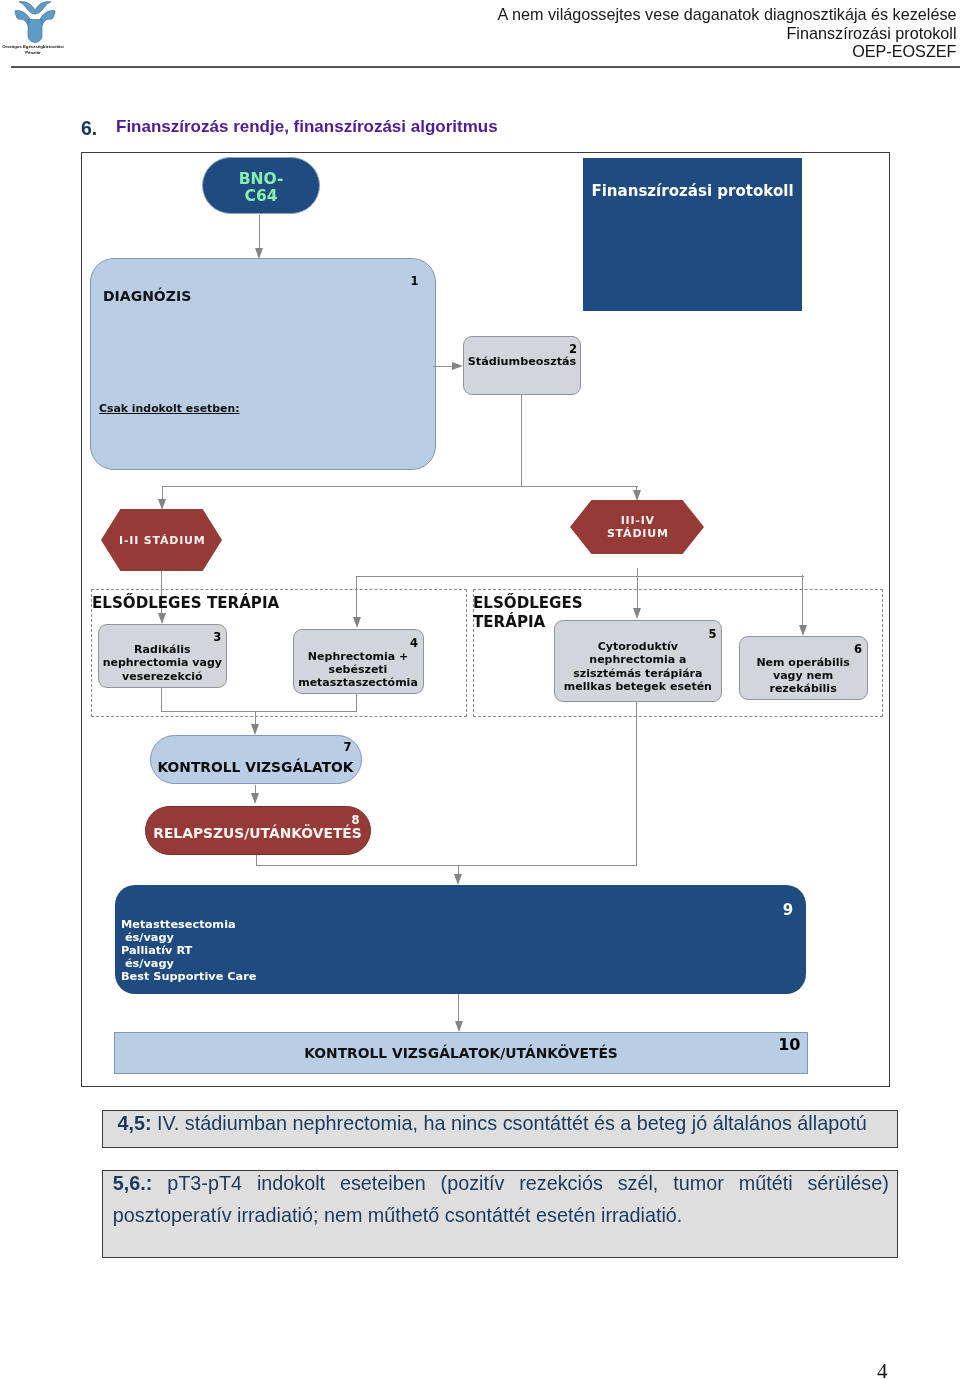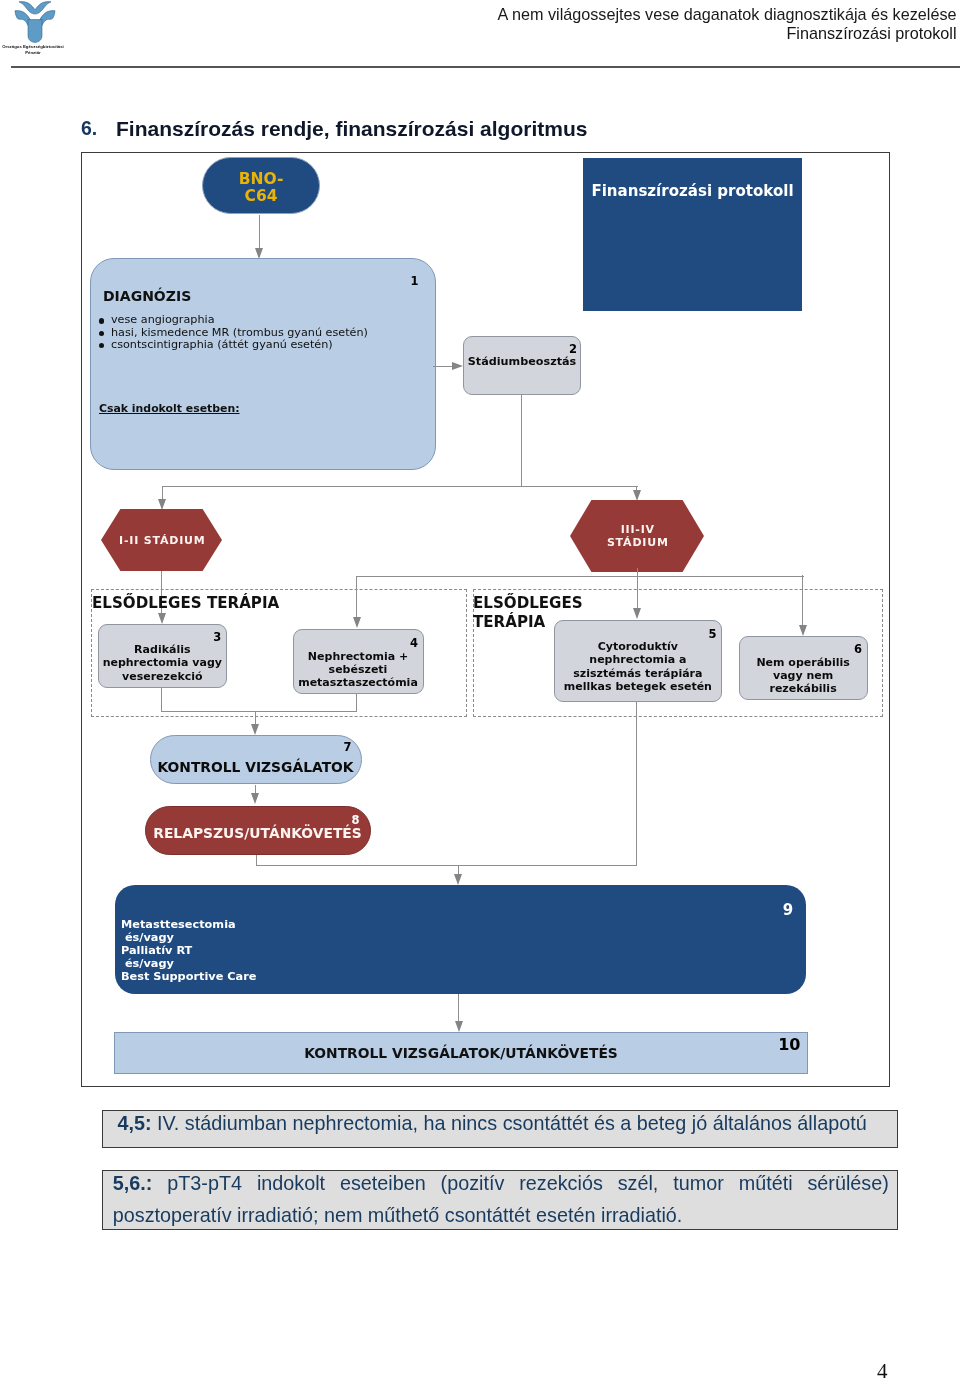--- a/index.html
+++ b/index.html
@@ -9,34 +9,34 @@
   
   #logo{left:14px;top:0px;width:42px;height:48px;}
   #logo-cap{left:-7px;top:43.5px;width:80px;text-align:center;
             font-size:4.3px;color:#111;line-height:6.5px;font-weight:bold;font-family:"Liberation Sans",sans-serif;}
   #hdr-text{right:3.5px;top:5.3px;text-align:right;font-size:16.2px;color:#1a1a1a;line-height:18.5px;}
   #hdr-text .l2{color:#151515;}
   #hdr-rule{left:11px;top:66px;width:949px;height:0;border-top:2.2px solid #555;}
 
   
   #sec-num{left:81px;top:117px;font-size:19.5px;font-weight:bold;color:#17365d;}
-  #sec-title{left:116px;top:117px;font-size:21px;font-weight:bold;color:#0f172a;white-space:nowrap;}
+  #sec-title{left:116px;top:117px;font-size:17px;font-weight:bold;color:#4c1d95;white-space:nowrap;}
 
   
   #chart{left:81px;top:152px;width:809px;height:935px;border:1.3px solid #3b3b3b;box-sizing:border-box;}
 
   
   .shape{position:absolute;box-sizing:border-box;}
   .num{position:absolute;font-weight:bold;font-size:11.5px;color:#000;font-family:"DejaVu Sans",sans-serif;}
 
   .pill{border-radius:999px;display:flex;align-items:center;justify-content:center;
         text-align:center;font-weight:bold;box-sizing:border-box;}
   .rr{border-radius:9px;display:flex;align-items:center;justify-content:center;
         text-align:center;font-weight:bold;box-sizing:border-box;}
-  .navy{background:#1f4b80;border:1px solid #8fa4bc;color:#eab308;}
+  .navy{background:#1f4b80;border:1px solid #8fa4bc;color:#86efac;}
   .ltblue{background:#b9cde4;border:1px solid #8098b7;color:#0b0b0b;}
   .red{background:#953a36;border:1px solid #7a2f2c;color:#fdf4f2;}
   .gray{background:#d2d6dc;border:1px solid #9096a0;color:#0b0b0b;}
 
   .dashedbox{position:absolute;border:1px dashed #8a8a8a;box-sizing:border-box;}
   .vline{position:absolute;background:#8e8e8e;width:1.1px;}
   .hline{position:absolute;background:#8e8e8e;height:1.1px;}
   .arrow{position:absolute;width:0;height:0;border-left:4.2px solid transparent;
          border-right:4.2px solid transparent;border-top:11px solid #848484;}
 
@@ -61,21 +61,21 @@
   .dg-sub{position:absolute;left:8px;top:142.5px;font-weight:bold;font-size:10.9px;
           text-decoration:underline;}
   #diagbox .dg-list:nth-of-type(2){position:absolute;left:8px;top:160.4px;line-height:12.7px;}
 
   #stagingbox{left:463px;top:336px;width:118px;height:59px;font-size:11.2px;padding-bottom:9px;}
 
   .hex{display:flex;align-items:center;justify-content:center;text-align:center;
        font-weight:bold;color:#fdf3f1;background:#953a36;
        clip-path:polygon(0% 50%, 16% 0%, 84% 0%, 100% 50%, 84% 100%, 16% 100%);}
   #hexL{left:101px;top:509px;width:121px;height:62px;font-size:11px;letter-spacing:.8px;padding-left:1.6px;}
-  #hexR{left:570px;top:500px;width:134px;height:72px;font-size:11px;letter-spacing:.8px;line-height:13px;padding-left:1.6px;}
+  #hexR{left:570px;top:500px;width:134px;height:54px;font-size:11px;letter-spacing:.8px;line-height:13px;padding-left:1.6px;}
 
   #dashL{left:91.3px;top:589.3px;width:376.1px;height:128.1px;}
   #dashR{left:473.2px;top:589.3px;width:409.8px;height:128.1px;}
   #ptl{left:92px;top:593.5px;font-weight:bold;font-size:15.1px;color:#111;}
   #ptr{left:473px;top:593.5px;font-weight:bold;font-size:15.1px;color:#111;line-height:19.5px;}
 
   #box3{left:97.8px;top:623.6px;width:129px;height:64px;font-size:11px;line-height:13.2px;padding-top:15px;}
   #box4{left:292.5px;top:629.2px;width:131px;height:64.6px;font-size:11px;line-height:13.2px;padding-top:16px;}
   #box5{left:553.9px;top:620px;width:168px;height:82px;font-size:11px;line-height:13.2px;padding-top:11px;}
   #box6{left:738.6px;top:635.9px;width:129px;height:64px;font-size:11px;line-height:13.2px;padding-top:16px;}
@@ -93,21 +93,21 @@
          display:flex;align-items:center;justify-content:center;
          font-family:"DejaVu Sans",sans-serif;}
 
   .arrow-r{border-left:11px solid #848484;border-top:4.2px solid transparent;
            border-bottom:4.2px solid transparent;border-right:0;}
 
   
   .txtbox{position:absolute;background:#dedede;border:1.4px solid #3a3a3a;box-sizing:border-box;
           color:#173a5e;font-size:19.8px;line-height:31.3px;font-family:"Liberation Sans",sans-serif;}
   #note1{left:102.4px;top:1109.6px;width:795.4px;height:38.7px;padding:0px 0 0 14px;}
-  #note2{left:102.4px;top:1170px;width:795.4px;height:60px;padding:0px 8px 0 9.4px;text-align:justify;}
+  #note2{left:102.4px;top:1170px;width:795.4px;height:88px;padding:0px 8px 0 9.4px;text-align:justify;}
   .txtbox > .inner{display:block;position:relative;top:-2.6px;}
   #pagenum{left:877px;top:1359px;font-size:21px;color:#111;font-family:"Liberation Serif",serif;}
 </style>
 </head>
 <body>
 
 <svg class="abs" id="logo" viewBox="0 0 42 48">
   <g fill="#5e9bc6" stroke="#2c5f86" stroke-width="0.55" stroke-linejoin="round">
     <path d="M5.0 1.9 C9.0 1.1 13.1 1.9 16.1 4.3 C18.0 5.9 19.6 7.8 21.0 9.8 C22.4 7.8 24.0 5.9 25.9 4.3 C28.9 1.9 33.0 1.1 37.0 1.9 C34.6 2.8 32.6 4.3 31.0 6.4 C29.1 8.8 27.5 11.1 25.3 12.6 C23.9 13.6 22.5 14.0 21.0 14.0 C19.5 14.0 18.1 13.6 16.7 12.6 C14.5 11.1 12.9 8.8 11.0 6.4 C9.4 4.3 7.4 2.8 5.0 1.9 Z"></path>
     <path d="M1.0 10.8 C4.6 10.2 8.5 11.0 11.2 13.3 C13.4 15.1 15.1 17.4 16.4 19.9 C17.1 21.2 17.6 22.3 17.9 23.3 L13.9 25.6 C13.3 23.6 12.3 21.9 10.8 20.7 C9.4 19.6 7.6 19.2 6.0 19.3 C4.7 19.4 3.6 18.8 2.7 17.4 C1.7 15.5 1.1 13.2 1.0 10.8 Z"></path>
@@ -115,20 +115,21 @@
     <path d="M14.0 19.6 L28.0 19.6 L28.0 35.6 C28.0 39.8 24.9 42.4 21 42.4 C17.1 42.4 14.0 39.8 14.0 35.6 Z"></path>
   </g>
 </svg>
 <div class="abs" id="logo-cap">
   <div>Országos Egészségbiztosítási</div>
   <div>Pénztár</div>
 </div>
 <div class="abs" id="hdr-text">
   <div>A nem világossejtes vese daganatok diagnosztikája és kezelése</div>
   <div class="l2">Finanszírozási protokoll</div>
+  <div class="l2">OEP-EOSZEF</div>
 </div>
 <div class="abs" id="hdr-rule"></div>
 
 <div class="abs" id="sec-num">6.</div>
 <div class="abs" id="sec-title">Finanszírozás rendje, finanszírozási algoritmus</div>
 
 <div class="abs" id="chart"></div>
 
 <div class="shape pill navy" id="bno">
   <div>
@@ -141,25 +142,20 @@
   <div class="tb-h">Finanszírozási protokoll</div>
 </div>
 
 <div class="vline" style="left:259px;top:214.6px;height:34px"></div>
 <div class="arrow" style="left:255.3px;top:247.6px"></div>
 
 <div class="shape" id="diagbox">
   <div class="num" id="diagnum">1</div>
   <div class="dg-h">DIAGNÓZIS</div>
   <div class="dg-sub">Csak indokolt esetben:</div>
-  <ul class="dg-list">
-    <li>vese angiographia</li>
-    <li>hasi, kismedence MR (trombus gyanú esetén)</li>
-    <li>csontscintigraphia (áttét gyanú esetén)</li>
-  </ul>
 </div>
 
 <div class="hline" style="left:433px;top:365.5px;width:19px"></div>
 <div class="arrow arrow-r" style="left:451.8px;top:361.8px"></div>
 
 <div class="shape rr gray" id="stagingbox">
   <div class="num" style="right:3px;top:5.2px">2</div>
   <div>Stádiumbeosztás</div>
 </div>
 

